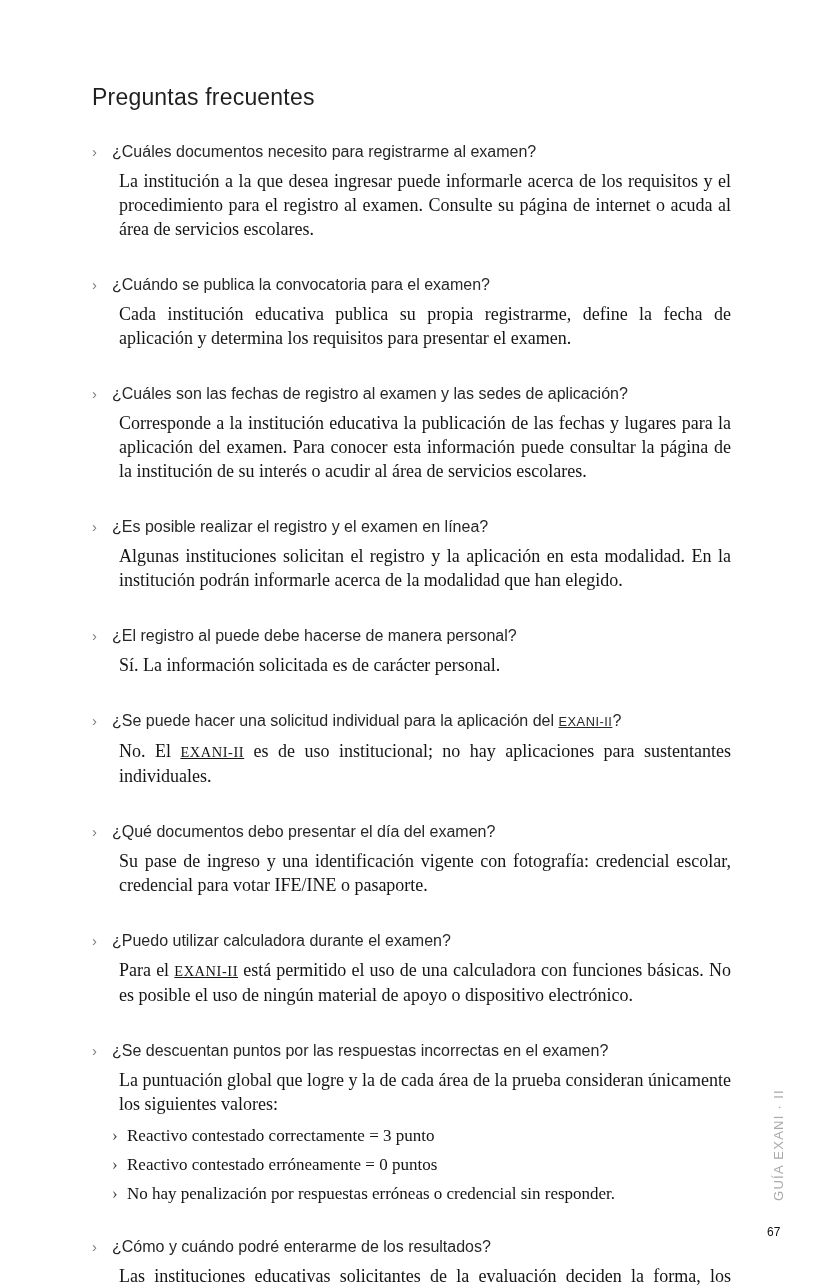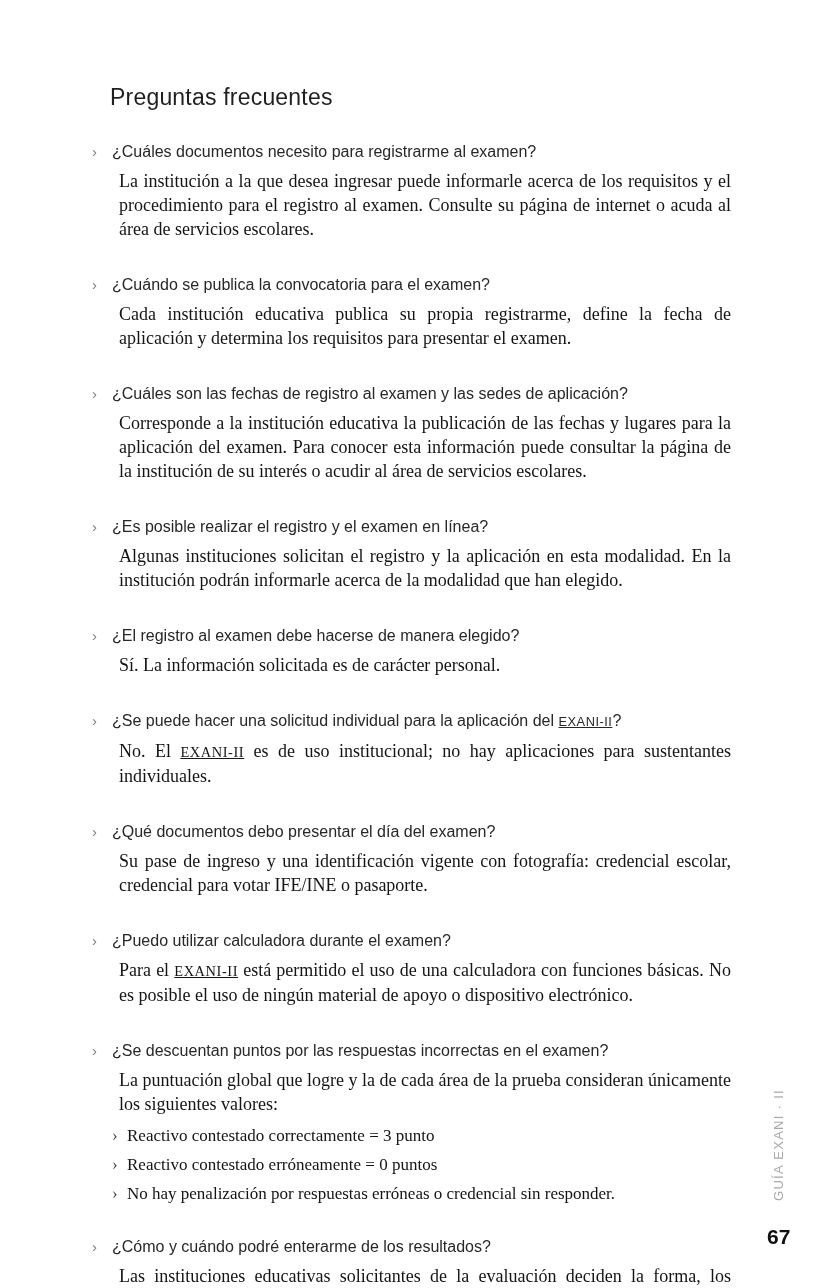--- a/index.html
+++ b/index.html
@@ -19,21 +19,21 @@
     position: absolute;
     left: 92px;
     top: 84px;
     width: 646px;
   }
   h1.page-title {
     font-family: "Liberation Sans", sans-serif;
     font-size: 23px;
     font-weight: 400;
     color: #1f1f1f;
-    margin: 0 0 30px 18px;
+    margin: 0 0 30px 0;
     letter-spacing: 0.2px;
   }
   .item {
     display: flex;
     margin-bottom: 26px;
   }
   .marker {
     flex: 0 0 20px;
     width: 20px;
     color: #7f7f7f;
@@ -98,22 +98,22 @@
     letter-spacing: 1.3px;
     white-space: nowrap;
     text-align: center;
     line-height: 16px;
   }
   .page-number {
     position: absolute;
     left: 767px;
     top: 1225px;
     font-family: "Liberation Sans", sans-serif;
-    font-size: 21px;
-    font-weight: bold;
+    font-size: 12px;
+    font-weight: normal;
     color: #111111;
   }
 </style>
 </head>
 <body>
 
 <main class="page">
   <div class="content">
     <h1 class="page-title">Preguntas frecuentes</h1>
     <section id="faq-list">
@@ -141,21 +141,21 @@
         <div class="item">
           <span class="marker">›</span>
           <div class="qa">
             <div class="q">¿Es posible realizar el registro y el examen en línea?</div>
             <p class="a"><span class="atext">Algunas instituciones solicitan el registro y la aplicación en esta modalidad. En la institución podrán informarle acerca de la modalidad que han elegido.</span></p>
           </div>
         </div>
         <div class="item">
           <span class="marker">›</span>
           <div class="qa">
-            <div class="q">¿El registro al examen debe hacerse de manera elegido?</div>
+            <div class="q">¿El registro al puede debe hacerse de manera personal?</div>
             <p class="a"><span class="atext">Sí. La información solicitada es de carácter personal.</span></p>
           </div>
         </div>
         <div class="item">
           <span class="marker">›</span>
           <div class="qa">
             <div class="q">¿Se puede hacer una solicitud individual para la aplicación del <span class="sc">EXANI-II</span>?</div>
             <p class="a"><span class="atext">No. El <span class="sc">EXANI-II</span> es de uso institucional; no hay aplicaciones para sustentantes individuales.</span></p>
           </div>
         </div>

